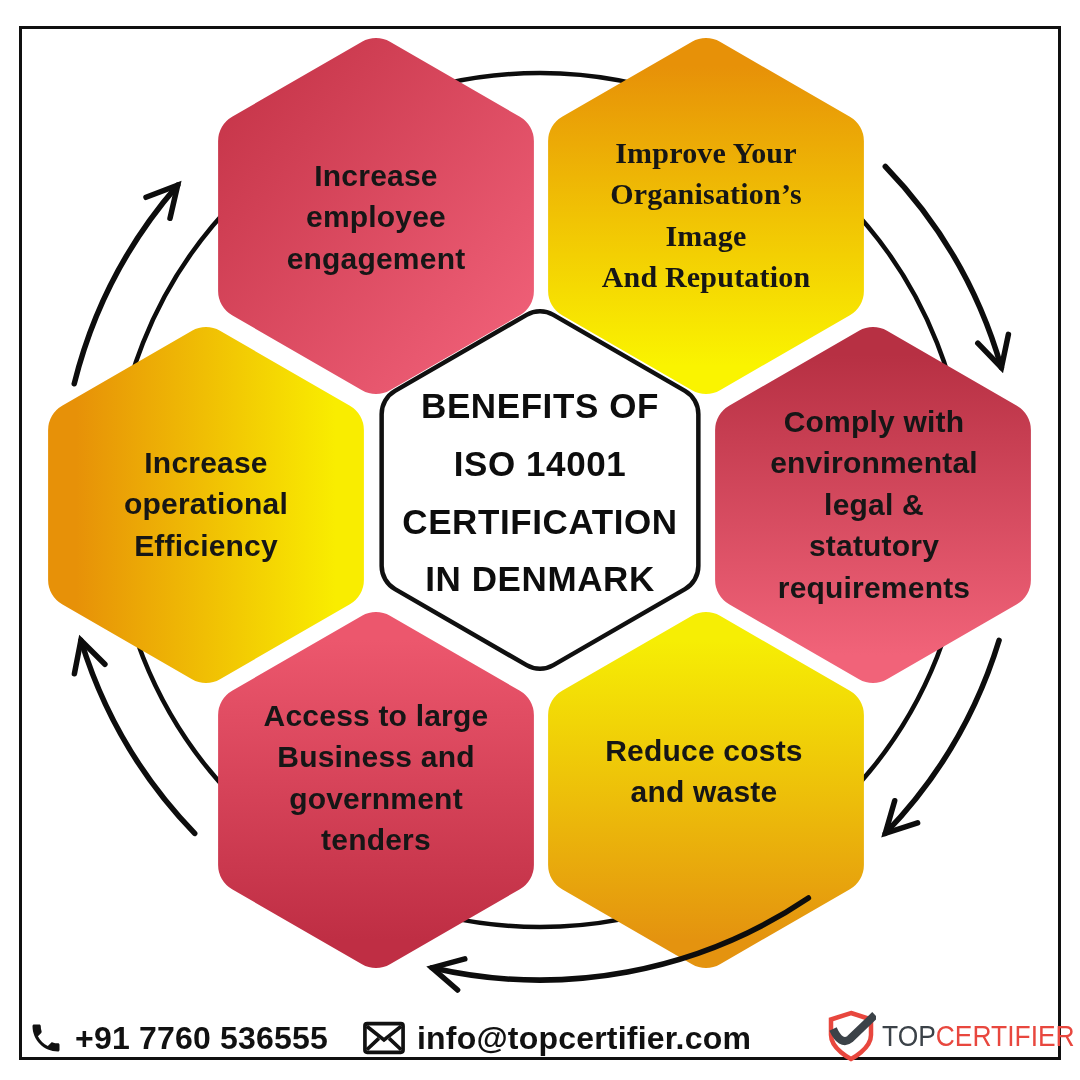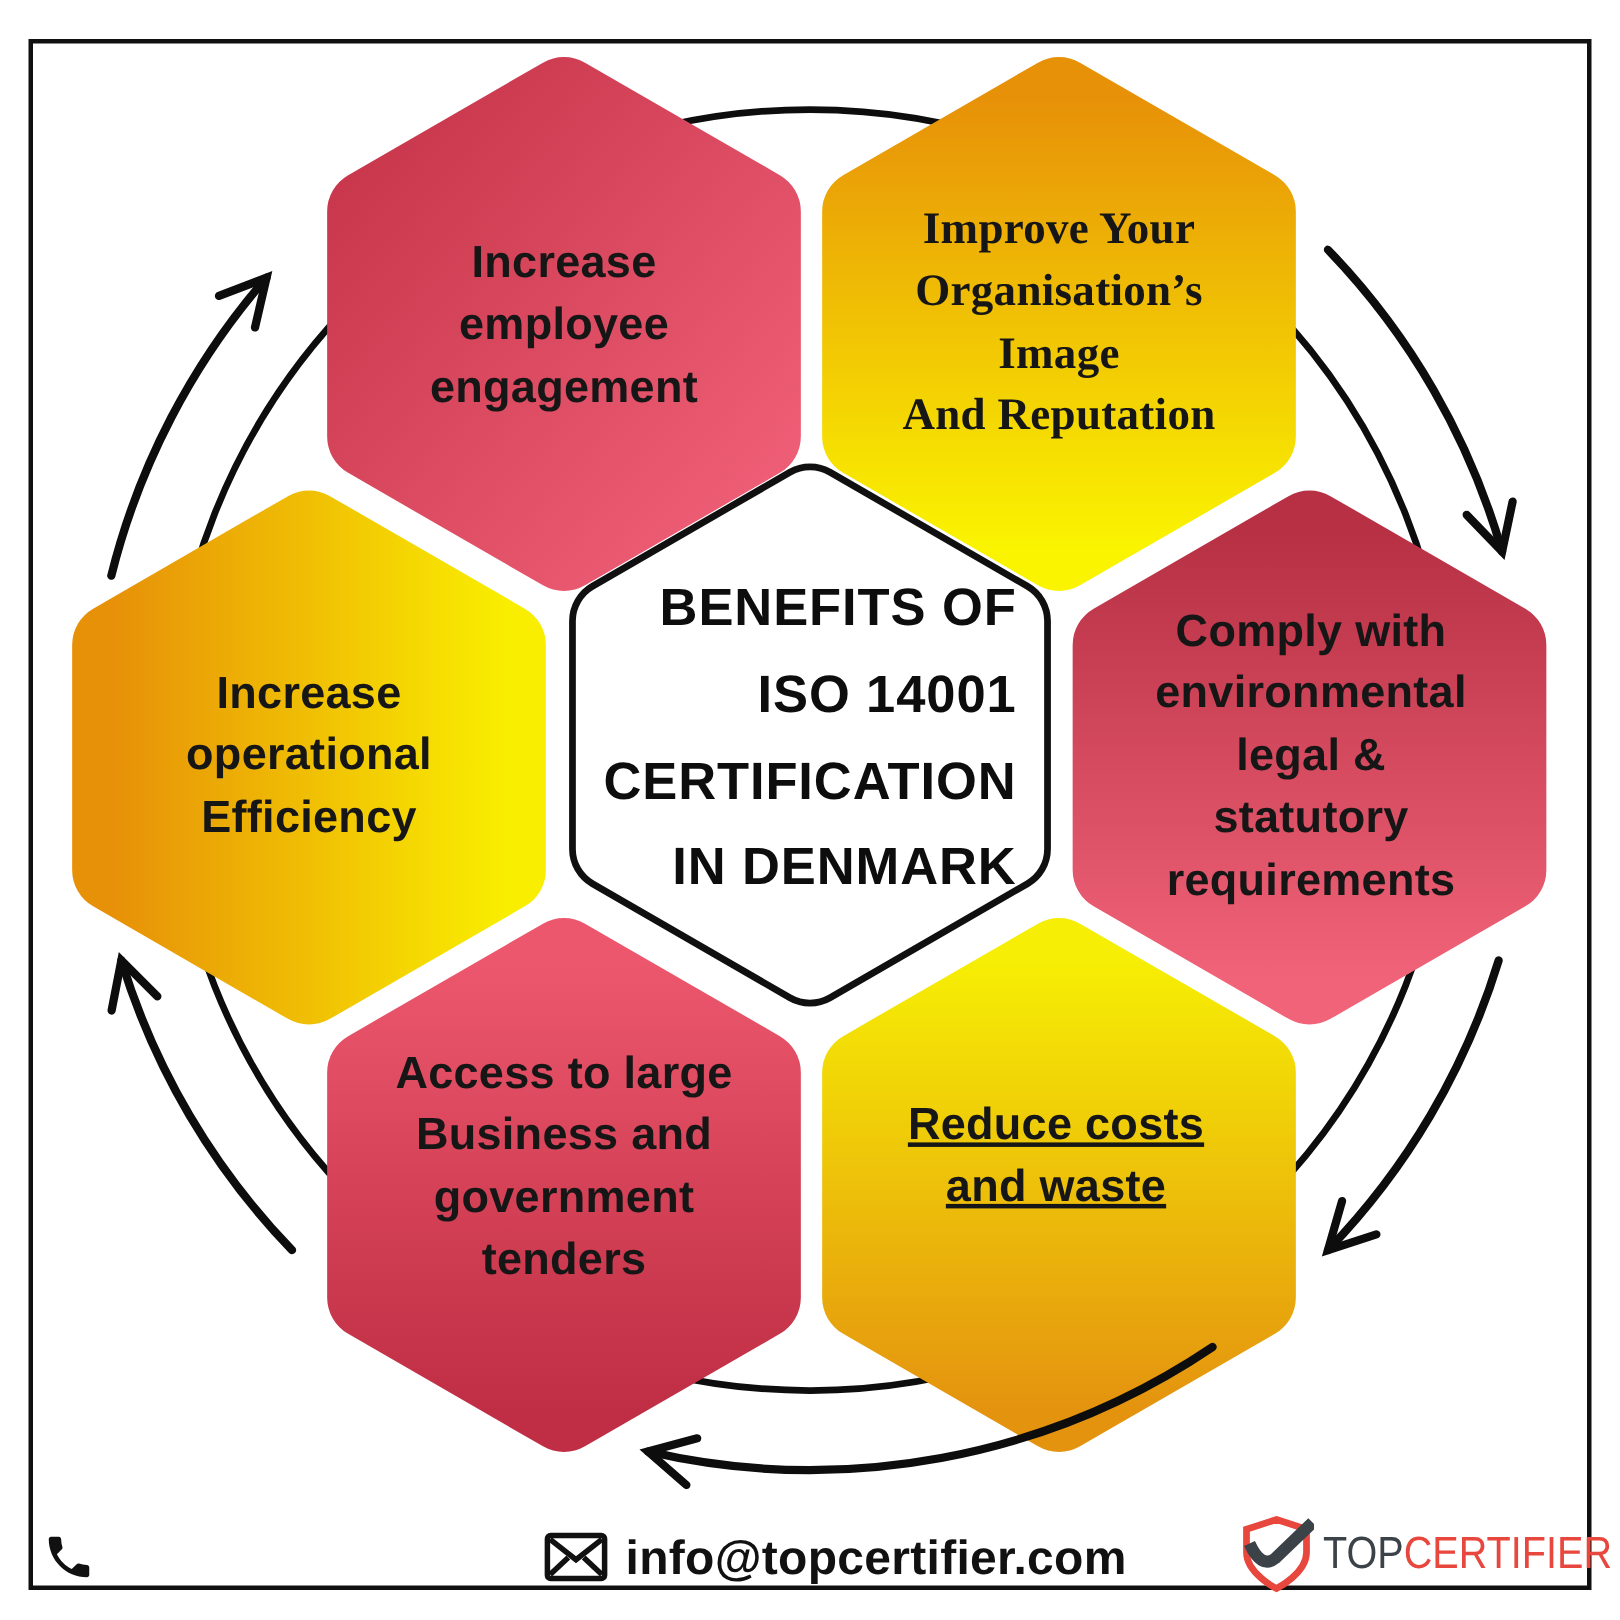--- a/index.html
+++ b/index.html
@@ -17,21 +17,21 @@
   }
   svg.diagram { position:absolute; left:0; top:0; }
   .hex-label {
     position:absolute; transform:translate(-50%,-50%);
     text-align:center; white-space:pre-line;
     font-weight:700; font-size:30px; line-height:1.38;
     color:#161616; letter-spacing:0.2px;
   }
   .center-label {
     position:absolute; left:540px; top:492px; transform:translate(-50%,-50%);
-    text-align:right; white-space:pre-line;
+    text-align:center; white-space:pre-line;
     font-weight:700; font-size:35px; line-height:1.65;
     color:#0d0d0d; letter-spacing:0.6px;
   }
   .contact-item {
     position:absolute; display:flex; align-items:center; gap:11px;
     font-weight:700; font-size:32px; color:#111111; letter-spacing:0.2px;
   }
   .logo {
     position:absolute; display:flex; align-items:center; gap:6px;
   }
@@ -134,34 +134,35 @@
 environmental
 legal &amp; statutory
 requirements</div>
 <div class="hex-label" style="left:206px; top:504px;">Increase
 operational
 Efficiency</div>
 <div class="hex-label" style="left:376px; top:778px;">Access to large
 Business and
 government
 tenders</div>
-<div class="hex-label" style="left:704px; top:771px;text-decoration:underline;">Reduce costs
+<div class="hex-label" style="left:704px; top:771px;">Reduce costs
 and waste</div>
 
 <div class="center-label">BENEFITS OF
 ISO 14001
 CERTIFICATION
 IN DENMARK</div>
 
 <div class="frame"></div>
 
 <div class="contact-item" style="left:28px; top:1012px; height:52px;">
   <svg width="36" height="36" viewBox="0 0 24 24">
     <path fill="#111111" d="M6.62 10.79c1.44 2.83 3.76 5.14 6.59 6.59l2.2-2.2c.27-.27.67-.36 1.02-.24 1.12.37 2.33.57 3.57.57.55 0 1 .45 1 1V20c0 .55-.45 1-1 1-9.39 0-17-7.61-17-17 0-.55.45-1 1-1h3.5c.55 0 1 .45 1 1 0 1.25.2 2.45.57 3.57.11.35.03.74-.25 1.02l-2.2 2.2z"></path>
   </svg>
+  <span>+91 7760 536555</span>
 </div>
 
 <div class="contact-item" style="left:362px; top:1012px; height:52px;text-align:center;">
   <svg width="44" height="38" viewBox="0 0 24 20">
     <rect x="1.6" y="2.2" width="20.8" height="15.6" rx="1.2" fill="none" stroke="#111111" stroke-width="2"></rect>
     <path d="M2.6 3.6 L12 11 L21.4 3.6" fill="none" stroke="#111111" stroke-width="2"></path>
     <path d="M2.6 16.4 L9.2 10.2 M14.8 10.2 L21.4 16.4" fill="none" stroke="#111111" stroke-width="2"></path>
   </svg>
   <span>info@topcertifier.com</span>
 </div>

